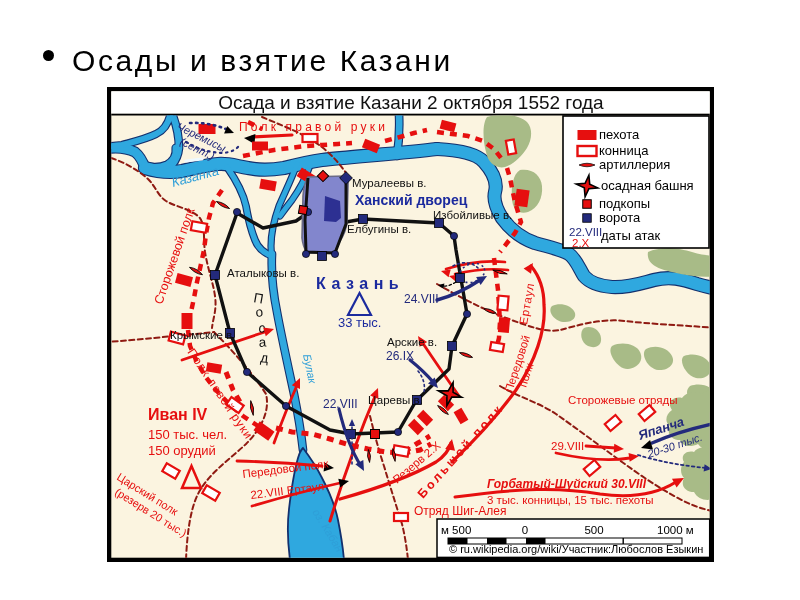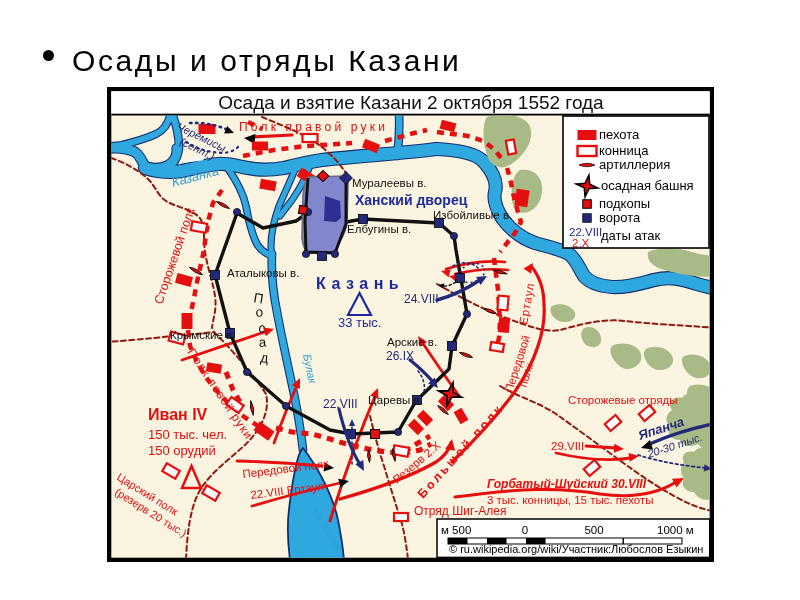--- a/index.html
+++ b/index.html
@@ -3,21 +3,21 @@
 <style>
 html,body{margin:0;padding:0;width:800px;height:600px;background:#fff;overflow:hidden}
 *{box-sizing:border-box}
 .slide{position:relative;width:800px;height:600px;font-family:'Liberation Sans',sans-serif}
 .bullet{position:absolute;left:43px;top:50px;width:11px;height:11px;border-radius:50%;background:#000}
 .h1{position:absolute;left:72px;top:44px;font-size:30px;color:#000;letter-spacing:2.6px}
 </style></head>
 <body>
 <div class="slide">
 <div class="bullet"></div>
-<div class="h1">Осады и отряды Казани</div>
+<div class="h1">Осады и взятие Казани</div>
 <svg width="800" height="600" viewBox="0 0 800 600" style="position:absolute;left:0;top:0">
 <rect x="107" y="87" width="607" height="475" fill="#000"></rect>
 <rect x="111.3" y="91.3" width="598.4" height="466.4" fill="#fbf4e0"></rect>
 <rect x="111.3" y="91.3" width="598.4" height="22.4" fill="#fff"></rect>
 <rect x="111.3" y="113.7" width="598.4" height="1.8" fill="#000"></rect>
 <clipPath id="mapclip">
         <rect x="111.3" y="115.5" width="598.4" height="442.2"></rect>
       </clipPath>
 <g clip-path="url(#mapclip)">
 <path d="M145,168 C158,172 170,173 182,171 C196,168 207,165 218,164 C228,163 236,166 248,168 C262,171 272,170 284,168 C296,165 308,162 322,160 C347,157 405,153 437,149" fill="none" stroke="#13306e" stroke-width="14.2" stroke-linecap="round" stroke-linejoin="round"></path>

